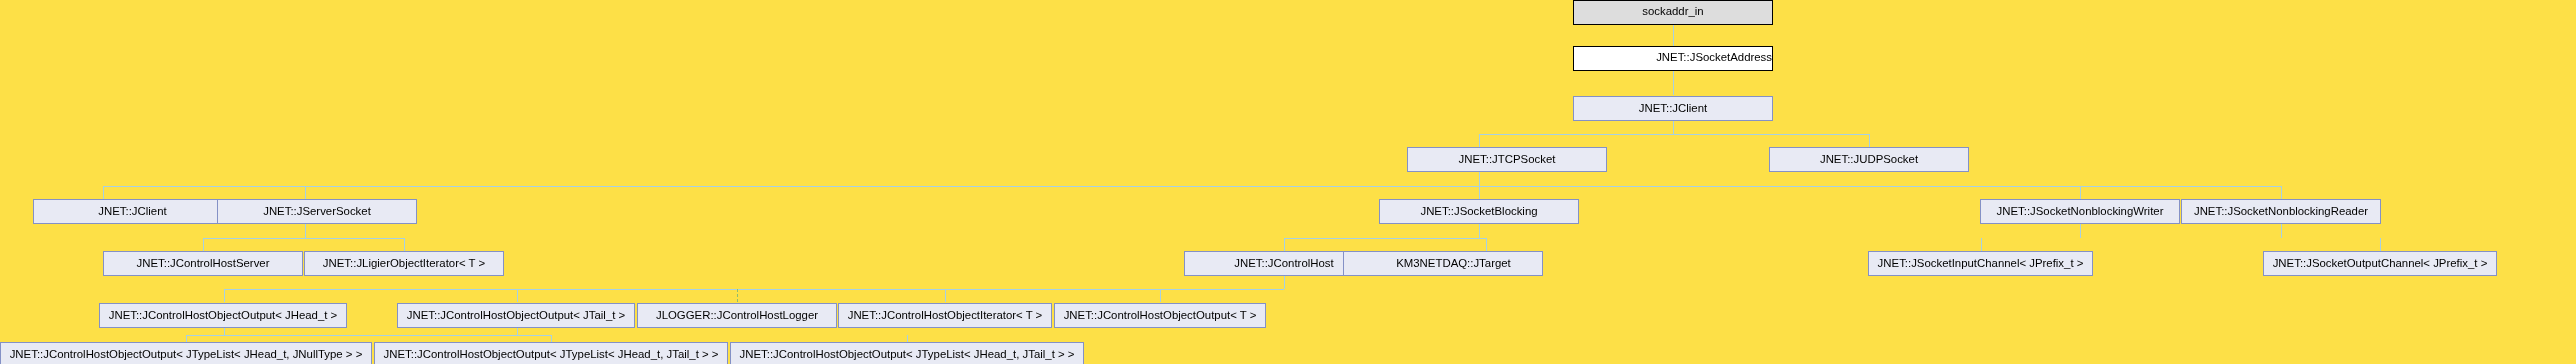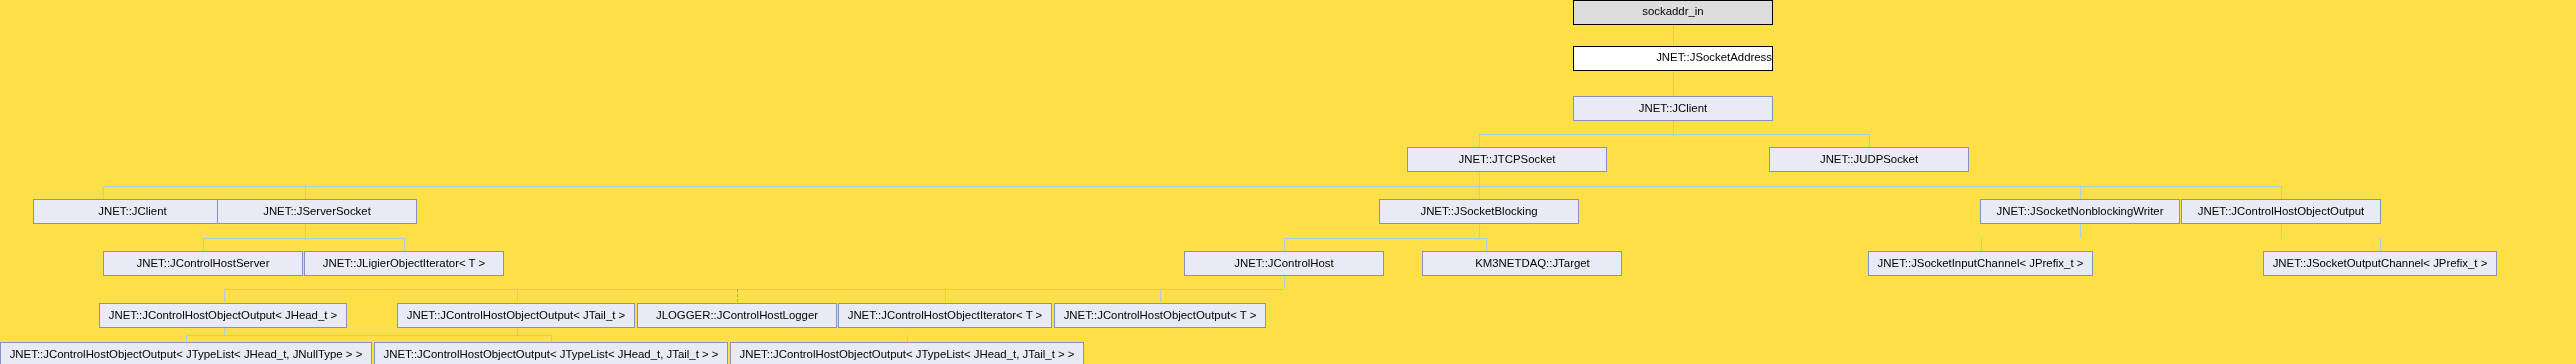--- a/index.html
+++ b/index.html
@@ -120,25 +120,25 @@
   <div id="node-layer">
       <div class="node root" style="left: 1573px; top: 0px; width: 200px;"><span>sockaddr_in</span></div>
       <div class="node plain" style="left: 1573px; top: 46px; width: 200px;"><span>JNET::JSocketAddress</span></div>
       <div class="node" style="left: 1573px; top: 96px; width: 200px;"><span>JNET::JClient</span></div>
       <div class="node" style="left: 1379px; top: 147px; width: 200px; margin-left: 28px;"><span>JNET::JTCPSocket</span></div>
       <div class="node" style="left: 1769px; top: 147px; width: 200px;"><span>JNET::JUDPSocket</span></div>
       <div class="node" style="left: 3.5px; top: 199px; width: 200px; margin-left: 29px;"><span>JNET::JClient</span></div>
       <div class="node" style="left: 217px; top: 199px; width: 200px;"><span>JNET::JServerSocket</span></div>
       <div class="node" style="left: 1379px; top: 199px; width: 200px;"><span>JNET::JSocketBlocking</span></div>
       <div class="node" style="left: 1980px; top: 199px; width: 200px;"><span>JNET::JSocketNonblockingWriter</span></div>
-      <div class="node" style="left: 2181px; top: 199px; width: 200px;"><span>JNET::JControlHostObjectOutput</span></div>
+      <div class="node" style="left: 2181px; top: 199px; width: 200px;"><span>JNET::JSocketNonblockingReader</span></div>
       <div class="node" style="left: 103px; top: 251px; width: 200px;"><span>JNET::JControlHostServer</span></div>
       <div class="node" style="left: 304px; top: 251px; width: 200px;"><span>JNET::JLigierObjectIterator&lt; T &gt;</span></div>
       <div class="node" style="left: 1184px; top: 251px; width: 200px;"><span>JNET::JControlHost</span></div>
-      <div class="node" style="left: 1422px; top: 251px; width: 200px; padding-left: 21px;"><span>KM3NETDAQ::JTarget</span></div>
+      <div class="node" style="left: 1343px; top: 251px; width: 200px; padding-left: 21px;"><span>KM3NETDAQ::JTarget</span></div>
       <div class="node" style="left: 1868px; top: 251px; width: 225px;"><span>JNET::JSocketInputChannel&lt; JPrefix_t &gt;</span></div>
       <div class="node" style="left: 2263px; top: 251px; width: 234px;"><span>JNET::JSocketOutputChannel&lt; JPrefix_t &gt;</span></div>
       <div class="node" style="left: 99px; top: 303px; width: 248px;"><span>JNET::JControlHostObjectOutput&lt; JHead_t &gt;</span></div>
       <div class="node" style="left: 397px; top: 303px; width: 238px;"><span>JNET::JControlHostObjectOutput&lt; JTail_t &gt;</span></div>
       <div class="node" style="left: 637px; top: 303px; width: 200px;"><span>JLOGGER::JControlHostLogger</span></div>
       <div class="node" style="left: 838px; top: 303px; width: 214px;"><span>JNET::JControlHostObjectIterator&lt; T &gt;</span></div>
       <div class="node" style="left: 1054px; top: 303px; width: 212px;"><span>JNET::JControlHostObjectOutput&lt; T &gt;</span></div>
       <div class="node" style="left: 0px; top: 342px; width: 372px;"><span>JNET::JControlHostObjectOutput&lt; JTypeList&lt; JHead_t, JNullType &gt; &gt;</span></div>
       <div class="node" style="left: 374px; top: 342px; width: 354px;"><span>JNET::JControlHostObjectOutput&lt; JTypeList&lt; JHead_t, JTail_t &gt; &gt;</span></div>
       <div class="node" style="left: 730px; top: 342px; width: 354px;"><span>JNET::JControlHostObjectOutput&lt; JTypeList&lt; JHead_t, JTail_t &gt; &gt;</span></div>

